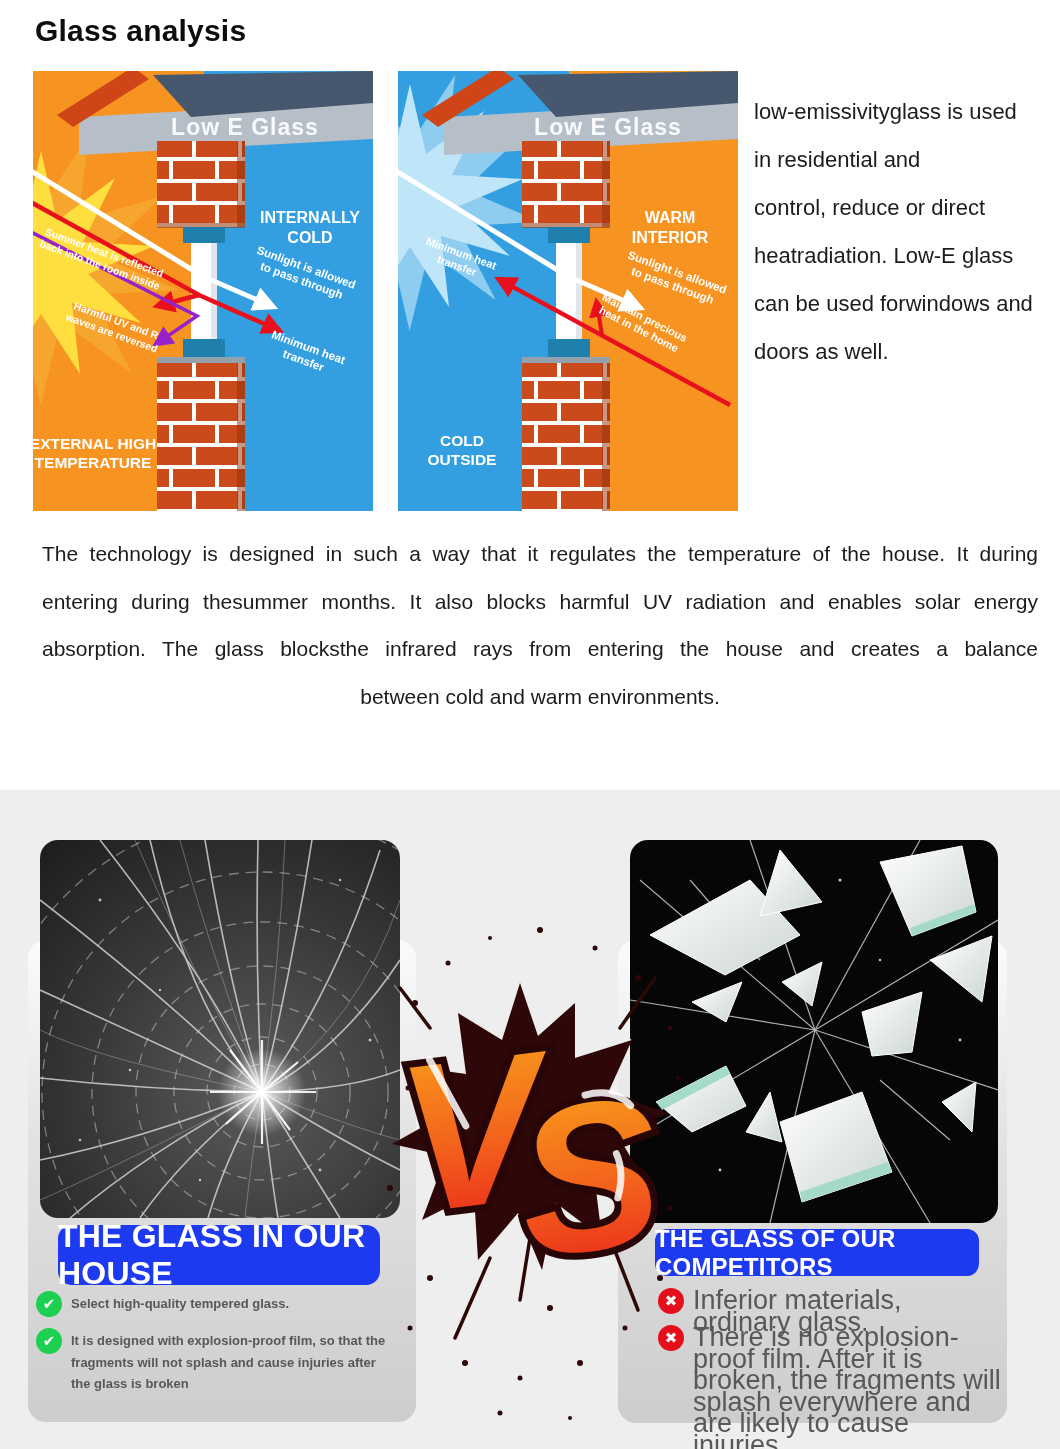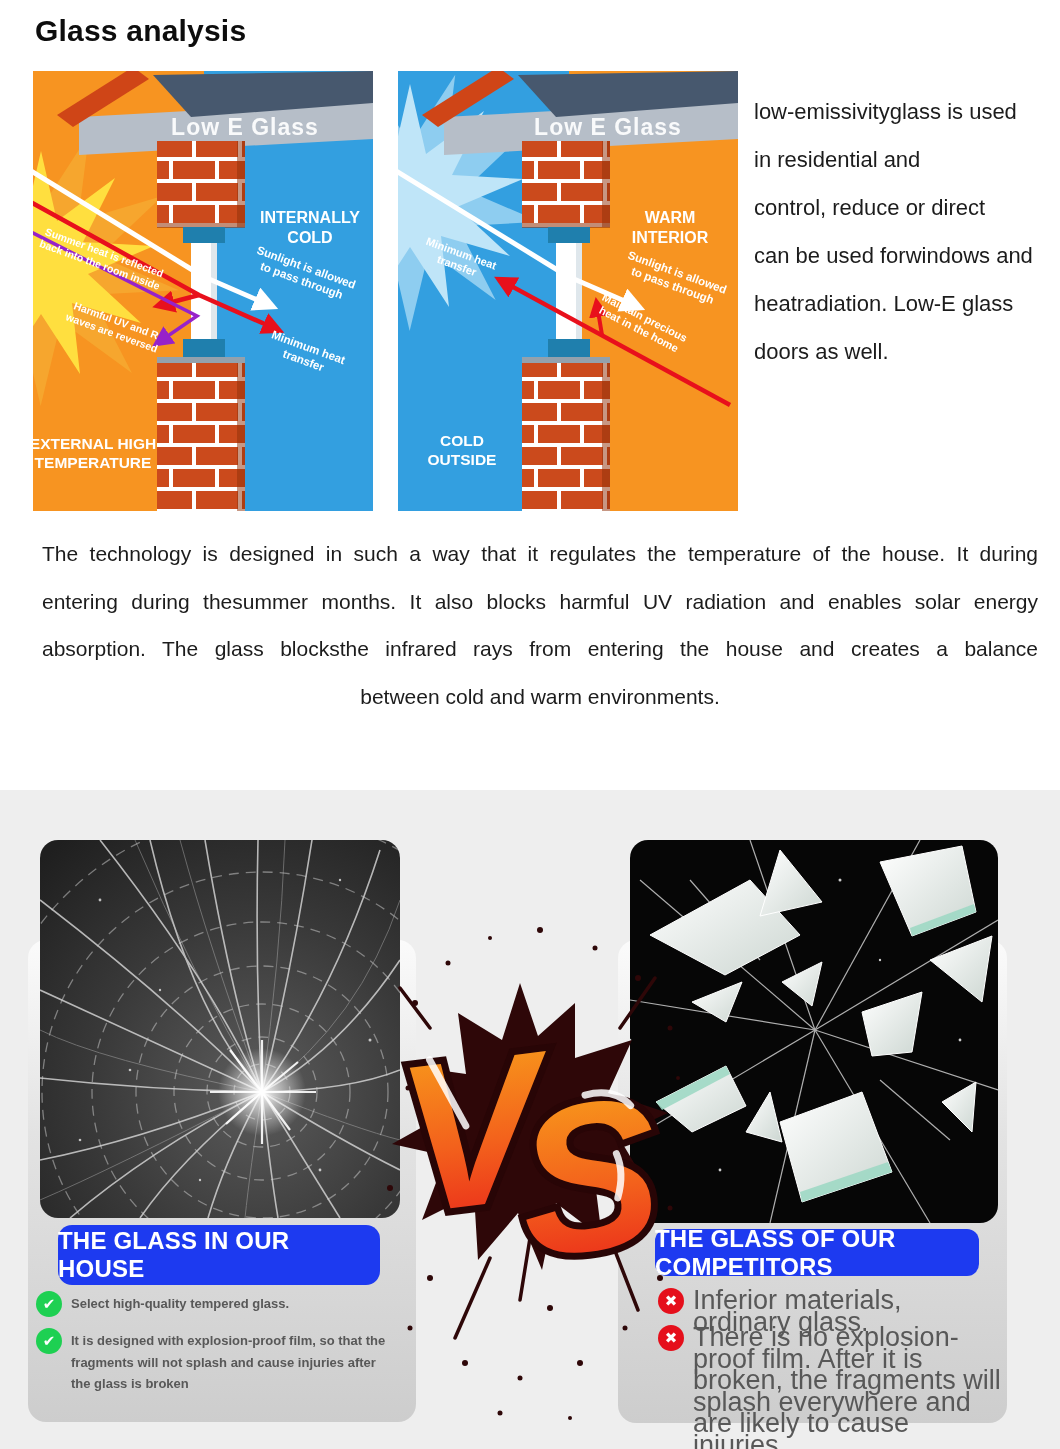--- a/index.html
+++ b/index.html
@@ -25,21 +25,21 @@
   .glass-card { position:absolute; border-radius:18px; background:linear-gradient(180deg,#fbfbfb 0%,#e3e3e3 40%,#cdcdcd 100%); }
   .glass-card.ours  { left:28px;  top:932px; width:388px; height:482px; }
   .glass-card.theirs{ left:618px; top:932px; width:389px; height:483px; }
 
   .glass-photo { position:absolute; border-radius:18px; overflow:hidden; }
   .glass-photo.ours  { left:40px;  top:832px; width:360px; height:378px; }
   .glass-photo.theirs{ left:630px; top:832px; width:368px; height:383px; }
   .glass-photo svg { display:block; }
 
   .cmp-button { position:absolute; background:#1d3af0; color:#ffffff; font-weight:bold; display:flex; align-items:center; justify-content:center; letter-spacing:0.2px; }
-  .cmp-button.ours  { left:58px;  top:1217px; width:322px; height:60px; border-radius:14px; font-size:24px; }
+  .cmp-button.ours  { left:58px;  top:1217px; width:322px; height:60px; border-radius:14px; font-size:32px; }
   .cmp-button.theirs{ left:655px; top:1221px; width:324px; height:47px; border-radius:12px; font-size:24px; }
 
   .point { position:absolute; display:flex; align-items:flex-start; }
   .point .badge { flex:0 0 auto; width:26px; height:26px; border-radius:50%; color:#fff; display:flex; align-items:center; justify-content:center; font-size:15px; font-weight:bold; margin-right:9px; }
   .badge.good { background:#1ed052; }
   .badge.bad  { background:#e50f1b; }
   .point .ptext { color:#585858; }
   .point.ours  .ptext { font-size:13px; line-height:21.5px; width:324px; padding-top:2px;font-weight:bold; }
   .point.theirs .ptext { font-size:27px; line-height:21.5px; width:310px; padding-top:2px; }
   .p-ours-1  { left:36px;  top:1283px; }
@@ -162,22 +162,22 @@
     <text transform="rotate(20 278 205)" x="278" y="205" text-anchor="middle" font-size="11.5" font-weight="600" fill="#ffffff"><tspan x="278" dy="0">Sunlight is allowed</tspan><tspan x="278" dy="14">to pass through</tspan></text>
     <text transform="rotate(27 245 250)" x="245" y="250" text-anchor="middle" font-size="11" font-weight="600" fill="#ffffff"><tspan x="245" dy="0">Maintain precious</tspan><tspan x="245" dy="13">heat in the home</tspan></text>
     <text x="272" y="152" text-anchor="middle" font-size="16" font-weight="bold" fill="#ffffff"><tspan x="272" dy="0">WARM</tspan><tspan x="272" dy="20">INTERIOR</tspan></text>
     <text x="64" y="375" text-anchor="middle" font-size="15.5" font-weight="bold" fill="#ffffff"><tspan x="64" dy="0">COLD</tspan><tspan x="64" dy="19">OUTSIDE</tspan></text>
   </svg>
 
   <div class="intro">
     <div>low-emissivityglass is used</div>
     <div>in residential and</div>
     <div>control, reduce or direct</div>
+    <div>heatradiation. Low-E glass</div>
     <div>can be used forwindows and</div>
-    <div>heatradiation. Low-E glass</div>
     <div>doors as well.</div>
   </div>
 
   <div class="paragraph">
     <div class="j">The technology is designed in such a way that it regulates the temperature of the house. It during</div>
     <div class="j">entering during thesummer months. It also blocks harmful UV radiation and enables solar energy</div>
     <div class="j">absorption. The glass blocksthe infrared rays from entering the house and creates a balance</div>
     <div class="c">between cold and warm environments.</div>
   </div>
 

